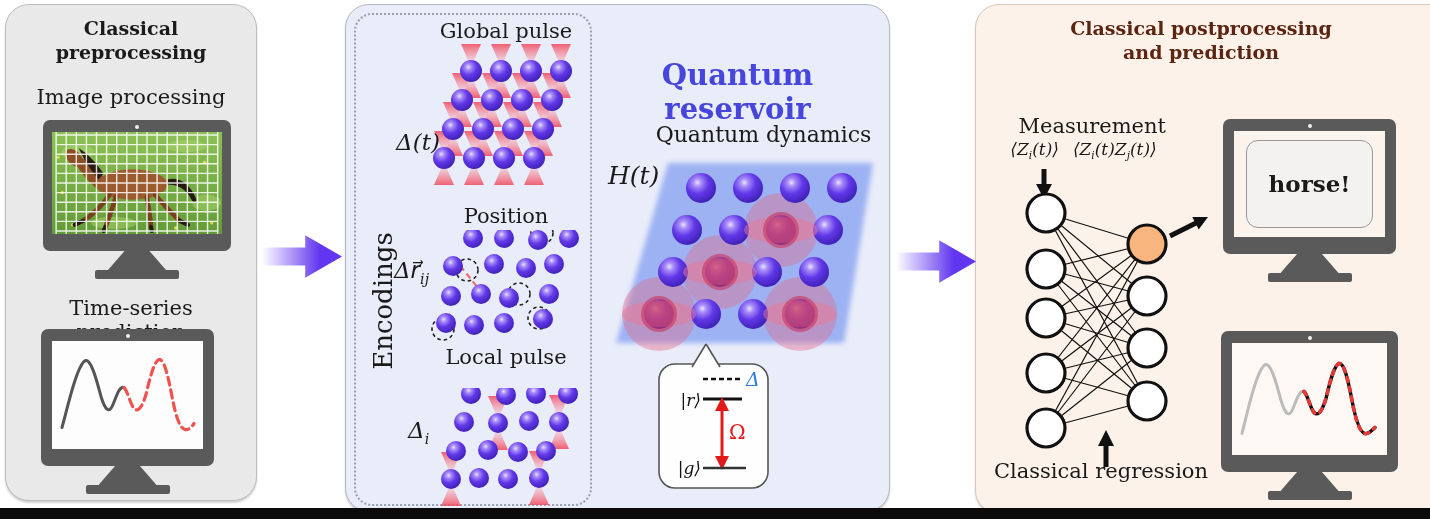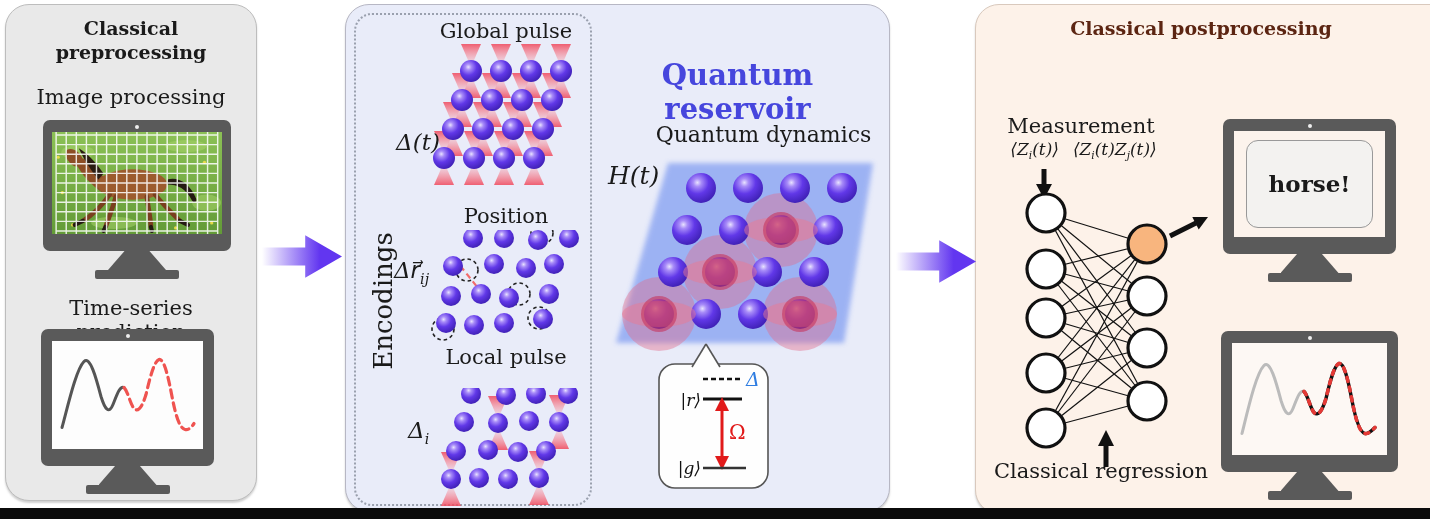--- a/index.html
+++ b/index.html
@@ -347,24 +347,24 @@
         </g>
         <text x="128" y="286" font-size="20" fill="#e11a1a">Ω</text>
         <text x="100" y="321" font-size="17" font-style="italic" text-anchor="end" fill="#111">|g⟩</text>
         <line x1="102" y1="315" x2="145" y2="315" stroke="#333" stroke-width="2.5"></line>
       </g>
     </svg>
   </div>
 
   <div class="panel" id="panel-right">
     <div class="abs ctr ttl" id="pp-title" style="left:10px;top:12px;width:430px;">
-      <span>Classical postprocessing</span><br>
-    </div>
-
-    <div class="abs ctr lbl" style="left:20px;top:109px;width:170px;">Measurement</div>
+      <span>Classical postprocessing</span><br><span>and prediction</span>
+    </div>
+
+    <div class="abs ctr lbl" style="left:20px;top:109px;width:170px;text-align:right;">Measurement</div>
     <div class="abs ctr math" style="left:5px;top:134px;width:205px;font-size:17px;">
       <span>⟨Z</span><sub>i</sub><span>(t)⟩</span><span class="gap">⟨Z</span><sub>i</sub><span>(t)Z</span><sub>j</sub><span>(t)⟩</span>
     </div>
 
     <svg class="abs" style="left:20px;top:160px;" width="240" height="320" viewBox="0 0 240 320">
       <g>
         <line x1="48" y1="4" x2="48" y2="20" stroke="#111" stroke-width="5"></line>
         <polygon points="40,19 56,19 48,34" fill="#111"></polygon>
       </g>
       <g id="g-edges" stroke="#111" stroke-width="1.2">

